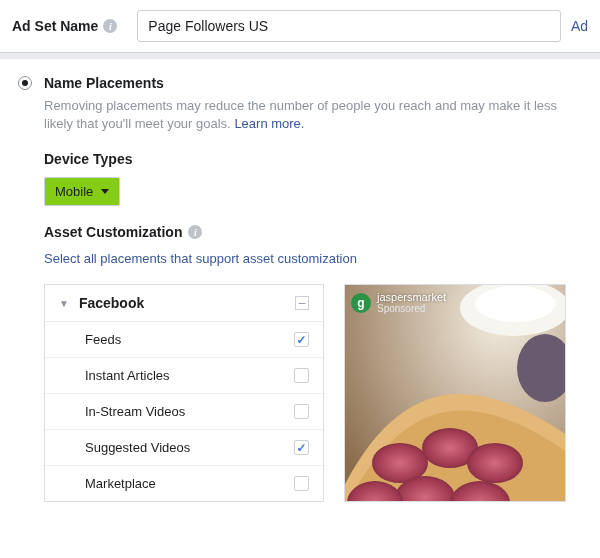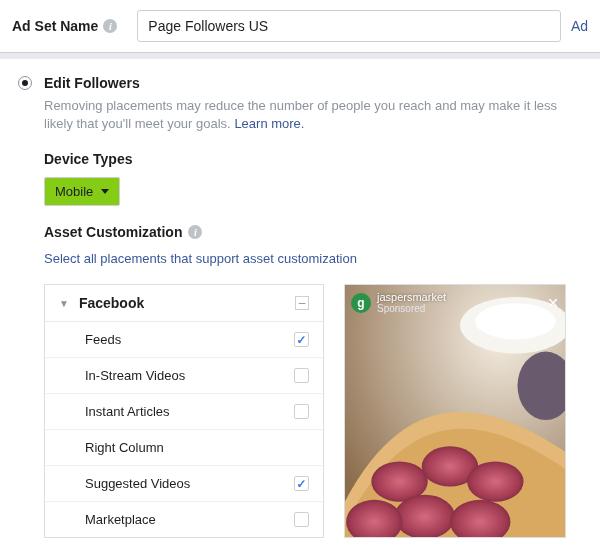--- a/index.html
+++ b/index.html
@@ -49,21 +49,21 @@
   </div>
   <input class="header-input" type="text" data-name="ad-set-name-input" value="Page Followers US" style="">
   <span class="header-right" data-name="header-right-link">Ad</span>
 </div>
 
 <div class="panel" data-name="placements-panel">
   <div class="radio-row" data-name="edit-placements-row">
     <span class="radio" data-name="edit-placements-radio">
         <span class="radio-dot"></span>
       </span>
-    <span class="section-title" data-name="edit-placements-title">Edit Followers</span>
+    <span class="section-title" data-name="edit-placements-title">Name Placements</span>
   </div>
   <div class="desc" data-name="edit-placements-desc">
     <span data-name="desc-text">Removing placements may reduce the number of people you reach and may make it less likely that you'll meet your goals.</span>
     <span class="link" data-name="learn-more-link">Learn more.</span>
   </div>
 
   <div class="sub-block" data-name="device-types-block">
     <div class="sub-title" data-name="device-types-title">Device Types</div>
     <div class="dropdown" data-name="device-types-dropdown">
       <span data-name="device-types-value">Mobile</span>
@@ -85,31 +85,27 @@
       <div class="platform-head" data-name="platform-group-facebook">
         <span class="chev" data-name="chevron-down-icon">▼</span>
         <span class="name" data-name="platform-group-label">Facebook</span>
         <span class="box-outline" data-name="platform-group-checkbox">–</span>
       </div>
 
       <div class="platform-item" data-name="placement-feeds">
         <span data-name="placement-label">Feeds</span>
         <span class="checkbox" data-name="checkbox">✓</span>
       </div>
-      <div class="platform-item" data-name="placement-instream-videos">
-        <span data-name="placement-label">In-Stream Videos</span>
-        <span class="checkbox" data-name="checkbox"></span>
-      </div>
       <div class="platform-item" data-name="placement-instant-articles">
         <span data-name="placement-label">Instant Articles</span>
         <span class="checkbox" data-name="checkbox"></span>
       </div>
-      <div class="platform-item" data-name="placement-right-column">
-        <span data-name="placement-label">Right Column</span>
-        <span data-name="placement-spacer" style="width:15px;"></span>
+      <div class="platform-item" data-name="placement-instream-videos">
+        <span data-name="placement-label">In-Stream Videos</span>
+        <span class="checkbox" data-name="checkbox"></span>
       </div>
       <div class="platform-item" data-name="placement-suggested-videos">
         <span data-name="placement-label">Suggested Videos</span>
         <span class="checkbox" data-name="checkbox">✓</span>
       </div>
       <div class="platform-item" data-name="placement-marketplace" style="border-bottom:none;">
         <span data-name="placement-label">Marketplace</span>
         <span class="checkbox" data-name="checkbox"></span>
       </div>
     </div>

